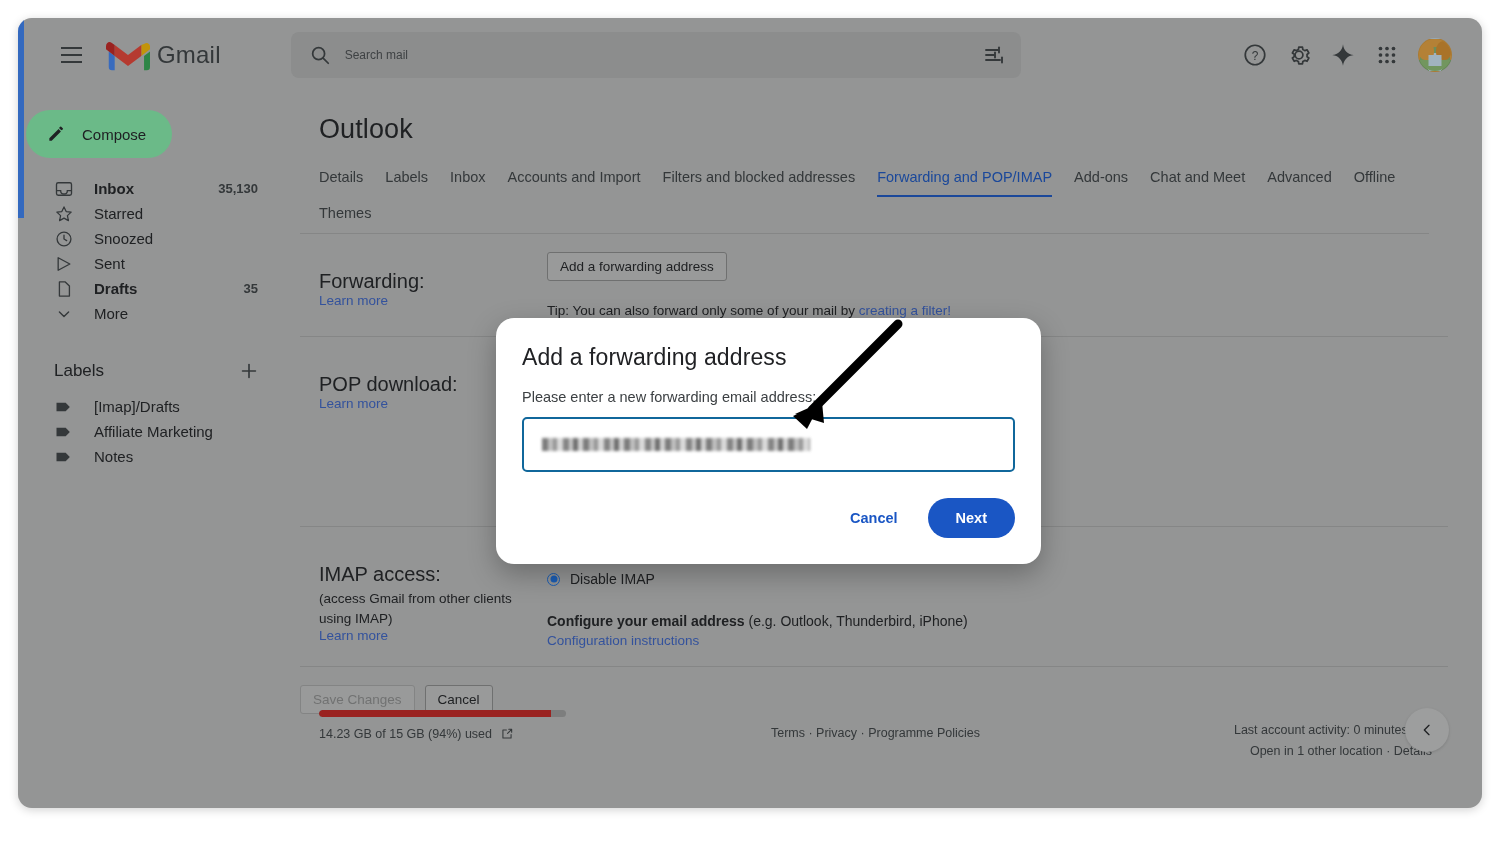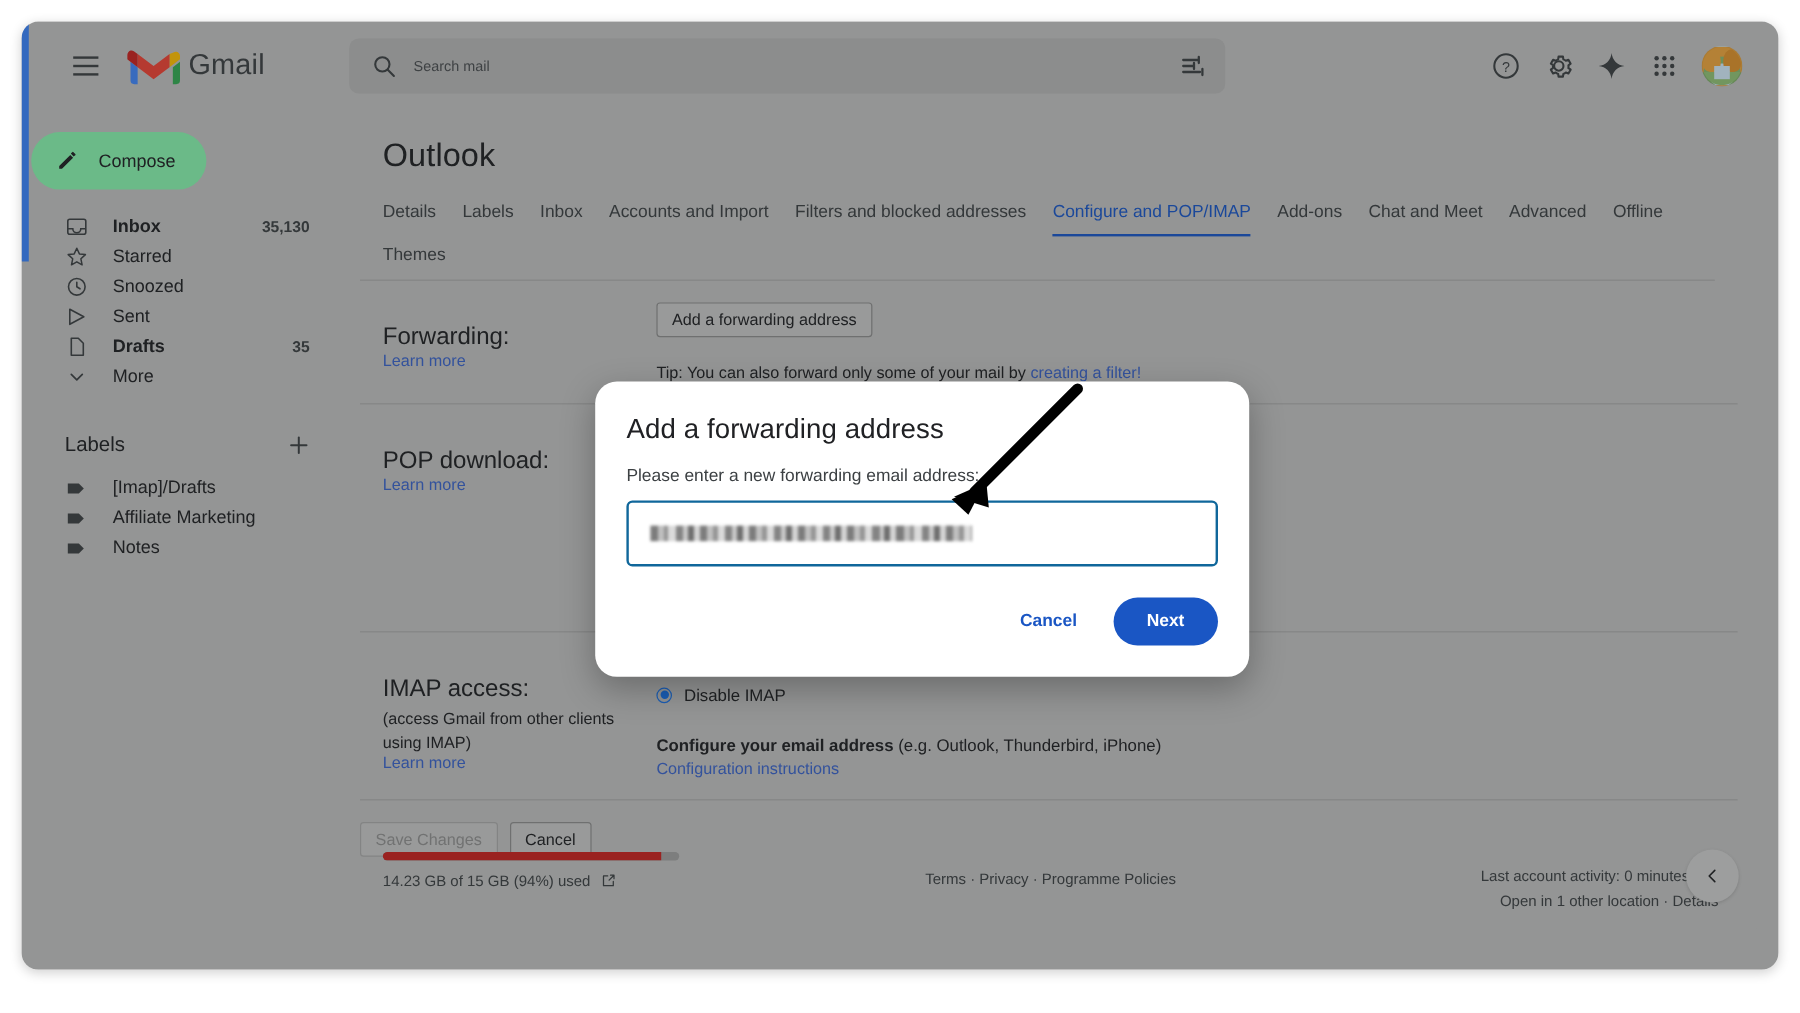--- a/index.html
+++ b/index.html
@@ -538,21 +538,21 @@
       <div class="settings-card">
 
         <div class="page-title">Outlook</div>
 
         <div class="tabs">
           <div class="tab">Details</div>
           <div class="tab">Labels</div>
           <div class="tab">Inbox</div>
           <div class="tab">Accounts and Import</div>
           <div class="tab">Filters and blocked addresses</div>
-          <div class="tab active">Configure and POP/IMAP</div>
+          <div class="tab active">Forwarding and POP/IMAP</div>
           <div class="tab">Add-ons</div>
           <div class="tab">Chat and Meet</div>
           <div class="tab">Advanced</div>
           <div class="tab">Offline</div>
           <div class="tab newrow">Themes</div>
         </div>
 
         <div class="section">
           <div class="sec-label">
             <div class="lbl">Forwarding:</div>

